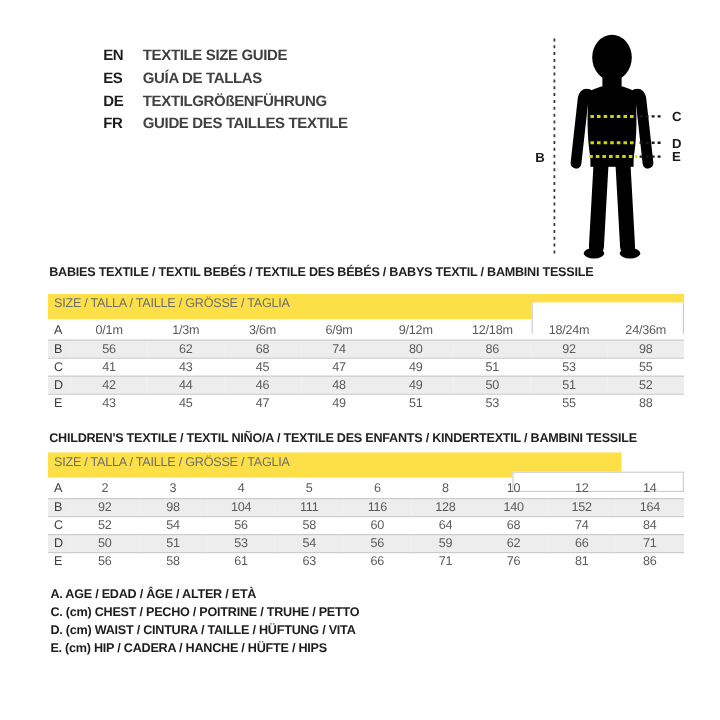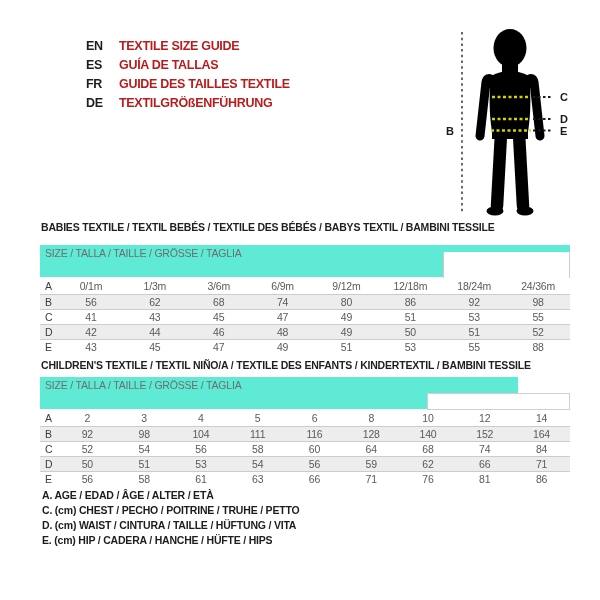--- a/index.html
+++ b/index.html
@@ -5,41 +5,41 @@
   html,body{margin:0;padding:0;background:#ffffff;}
   .canvas{
     position:relative;width:600px;height:600px;background:#ffffff;
     font-family:"Liberation Sans","DejaVu Sans",sans-serif;overflow:hidden;color:#1d1d1d;
   }
 
   
   .languages{position:absolute;left:42px;top:36px;}
   .lang-row{display:flex;height:19px;align-items:center;}
   .lang-code{width:33px;font-size:12.5px;font-weight:700;letter-spacing:-0.3px;color:#1d1d1d;margin-left:44px;}
-  .lang-title{font-size:12.5px;font-weight:700;letter-spacing:-0.3px;color:#b91c1c;white-space:nowrap;}
+  .lang-title{font-size:12.5px;font-weight:700;letter-spacing:-0.3px;color:#404040;white-space:nowrap;}
 
   
   .figure{position:absolute;left:440px;top:18px;width:145px;height:212px;}
   .figure svg{display:block;}
   .measure-label{font-size:11px;font-weight:600;fill:#1a1a1a;font-family:"Liberation Sans",sans-serif;}
 
   
   .section-title{
     position:absolute;left:41px;font-size:10.5px;font-weight:700;color:#1f1f1f;
     letter-spacing:-0.2px;white-space:nowrap;
   }
   #babies-title{top:221px;}
   #children-title{top:359px;}
 
   
   .size-table{position:absolute;left:40px;width:530px;}
   #babies-table{top:245px;}
   #children-table{top:377px;}
   .table-header{
-    height:32px;line-height:16px;background:#5eead4;color:#6e6e6e;
+    height:21px;line-height:16px;background:#fde047;color:#6e6e6e;
     font-size:10.5px;letter-spacing:-0.2px;padding-left:5px;box-sizing:border-box;
     white-space:nowrap;
   }
   .table-header.short{width:478px;}
   .artifact{position:absolute;background:#ffffff;z-index:1;box-sizing:border-box;}
   .artifact-babies{left:403px;top:7px;width:127px;height:26px;
     border-left:1px solid #cccccc;border-right:1px solid #cccccc;}
   .artifact-children{left:387px;top:16px;width:143px;height:17px;
     border:1px solid #cfcfcf;}
   .size-table table{
@@ -70,26 +70,26 @@
   <section class="languages">
     <div class="lang-row">
       <span class="lang-code">EN</span>
       <span class="lang-title">TEXTILE SIZE GUIDE</span>
     </div>
     <div class="lang-row">
       <span class="lang-code">ES</span>
       <span class="lang-title">GUÍA DE TALLAS</span>
     </div>
     <div class="lang-row">
+      <span class="lang-code">DE</span>
+      <span class="lang-title">TEXTILGRÖßENFÜHRUNG</span>
+    </div>
+    <div class="lang-row">
       <span class="lang-code">FR</span>
       <span class="lang-title">GUIDE DES TAILLES TEXTILE</span>
-    </div>
-    <div class="lang-row">
-      <span class="lang-code">DE</span>
-      <span class="lang-title">TEXTILGRÖßENFÜHRUNG</span>
     </div>
   </section>
 
   <div class="figure">
     <svg width="145" height="212" viewBox="0 0 145 212">
 
       <line x1="22" y1="14" x2="22" y2="196" stroke="#3a3a3a" stroke-width="1.5" stroke-dasharray="2.5,3.2"></line>
       <text class="measure-label" x="10" y="117" text-anchor="middle">B</text>
 
       <g fill="#000000">

